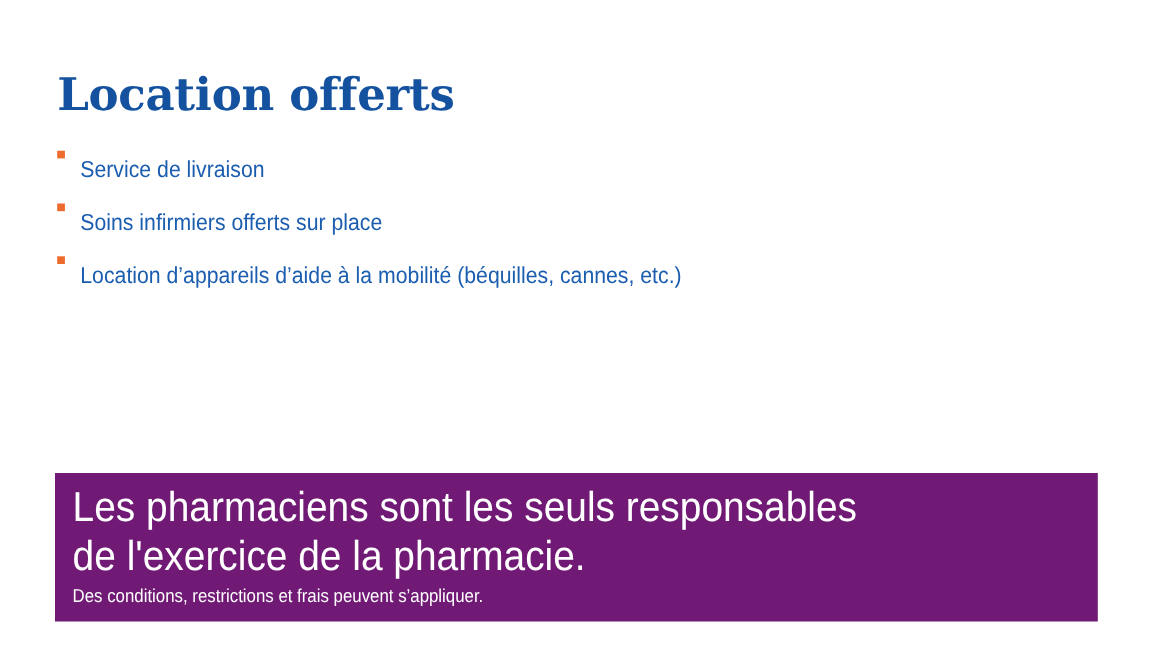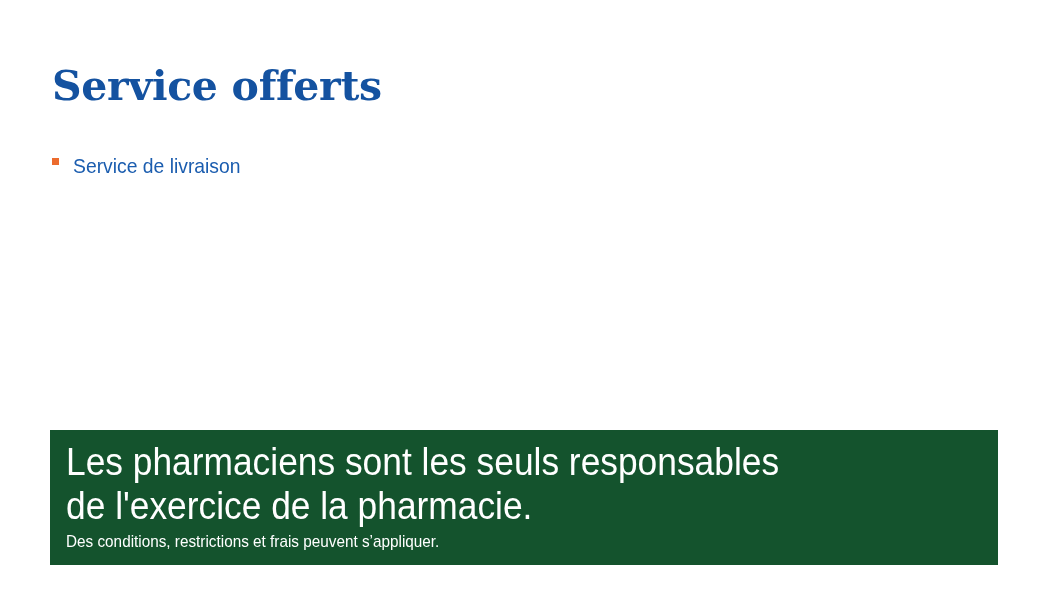--- a/index.html
+++ b/index.html
@@ -42,21 +42,21 @@
     left: 52px;
     top: 142px;
     margin: 0;
     padding: 0;
     list-style: none;
     width: 960px;
   }
   .bullet-item {
     position: relative;
     display: flex;
-    align-items: center;
+    align-items: flex-start;
     height: 48px;
     padding-left: 0;
   }
   .bullet-marker {
     flex: 0 0 auto;
     width: 7px;
     height: 7px;
     background: #EC6B2D;
     margin-right: 14px;
     position: relative;
@@ -72,21 +72,21 @@
     transform-origin: left center;
   }
 
   
   .callout {
     position: absolute;
     left: 50px;
     top: 430px;
     width: 948px;
     height: 135px;
-    background: #14532d;
+    background: #701a75;
     box-sizing: border-box;
     padding: 10px 0 0 16px;
   }
   .callout-headline {
     margin: 0;
     font-family: "Liberation Sans", sans-serif;
     font-weight: 300;
     font-size: 38px;
     line-height: 44px;
     color: #ffffff;
@@ -104,31 +104,39 @@
     transform: scaleX(0.90);
     transform-origin: left top;
     white-space: nowrap;
   }
 </style>
 </head>
 <body>
 
 <div class="slide">
 
-  <h1 class="slide-title">Service offerts</h1>
+  <h1 class="slide-title">Location offerts</h1>
 
   <ul class="bullet-list">
 
     <li class="bullet-item">
       <span class="bullet-marker"></span>
       <span class="bullet-text">Service de livraison</span>
     </li>
 
+    <li class="bullet-item">
+      <span class="bullet-marker"></span>
+      <span class="bullet-text">Soins infirmiers offerts sur place</span>
+    </li>
 
 
+    <li class="bullet-item">
+      <span class="bullet-marker"></span>
+      <span class="bullet-text">Location d’appareils d’aide à la mobilité (béquilles, cannes, etc.)</span>
+    </li>
 
 
   </ul>
 
   <div class="callout">
     <p class="callout-headline">Les pharmaciens sont les seuls responsables
 de l'exercice de la pharmacie.</p>
     <p class="callout-subline">Des conditions, restrictions et frais peuvent s’appliquer.</p>
   </div>
 

